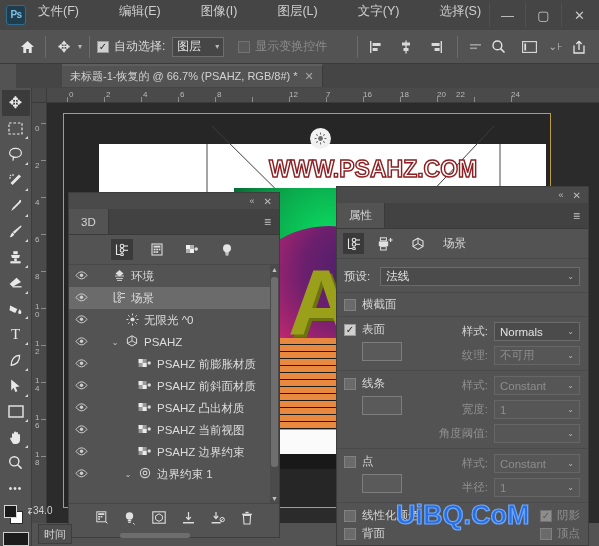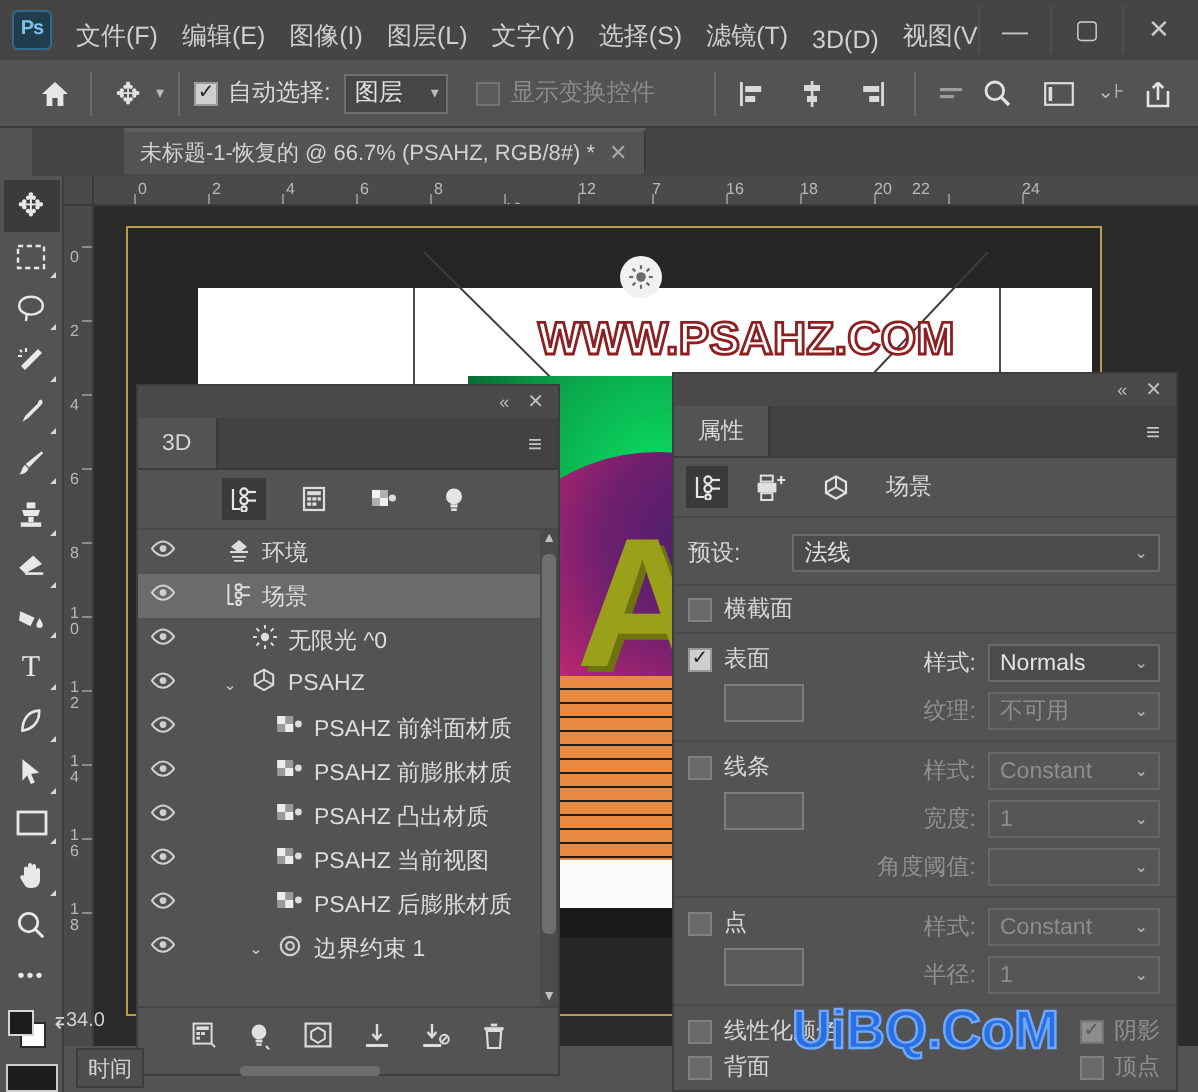--- a/index.html
+++ b/index.html
@@ -19,21 +19,21 @@
   .ps-logo {
     width: 20px; height: 20px; margin-left: 6px; margin-right: 6px;
     border: 1px solid #2e6d8f; border-radius: 3px;
     background: #1f3d4d; color: #7fc2e8;
     font-size: 10px; font-weight: bold; text-align: center; line-height: 18px;
     letter-spacing: -.5px;
   }
   .menu-item {
     color: #cfcfcf; font-size: 12.5px; padding: 3px 6px; white-space: nowrap;
   }
-  .menu-clip { overflow: hidden; flex: 1; display: flex; align-items: flex-end; height: 30px; }
+  .menu-clip { overflow: hidden; flex: 1; display: flex; align-items: flex-start; height: 30px; gap: 28px; }
   .wincontrols { display: flex; height: 30px; align-items: center; margin-right: 2px; }
   .wc {
     width: 36px; height: 24px; color: #c9c9c9; font-size: 13px;
     display: flex; align-items: center; justify-content: center;
     border-left: 1px solid #515151;
   }
 
   
   .optionsbar {
     position: absolute; left: 0; top: 30px; width: 599px; height: 34px;
@@ -653,36 +653,36 @@
               <circle cx="6.5" cy="4.3" r="1.7" fill="#cfcfcf"></circle>
             </svg></div>
           <div style="width: 26px;"></div>
           <div class="tw"></div>
           <div class="ticon"><svg width="14" height="11" viewBox="0 0 14 11">
               <rect x="0.6" y="1" width="8" height="8" fill="#9a9a9a"></rect>
               <rect x="0.6" y="1" width="4" height="4" fill="#ececec"></rect>
               <rect x="4.6" y="5" width="4" height="4" fill="#ececec"></rect>
               <circle cx="11.2" cy="5" r="1.7" fill="#dcdcdc"></circle>
             </svg></div>
-          <div class="tlabel">PSAHZ 前斜面材质</div>
+          <div class="tlabel">PSAHZ 前膨胀材质</div>
         </div>
         <div class="trow">
           <div class="eye"><svg width="13" height="9" viewBox="0 0 13 9">
               <path d="M6.5 0.8 C9.6 0.8 12 4.3 12 4.3 C12 4.3 9.6 7.9 6.5 7.9 C3.4 7.9 1 4.3 1 4.3 C1 4.3 3.4 0.8 6.5 0.8 Z" fill="none" stroke="#cfcfcf" stroke-width="1"></path>
               <circle cx="6.5" cy="4.3" r="1.7" fill="#cfcfcf"></circle>
             </svg></div>
           <div style="width: 26px;"></div>
           <div class="tw"></div>
           <div class="ticon"><svg width="14" height="11" viewBox="0 0 14 11">
               <rect x="0.6" y="1" width="8" height="8" fill="#9a9a9a"></rect>
               <rect x="0.6" y="1" width="4" height="4" fill="#ececec"></rect>
               <rect x="4.6" y="5" width="4" height="4" fill="#ececec"></rect>
               <circle cx="11.2" cy="5" r="1.7" fill="#dcdcdc"></circle>
             </svg></div>
-          <div class="tlabel">PSAHZ 前膨胀材质</div>
+          <div class="tlabel">PSAHZ 前斜面材质</div>
         </div>
         <div class="trow">
           <div class="eye"><svg width="13" height="9" viewBox="0 0 13 9">
               <path d="M6.5 0.8 C9.6 0.8 12 4.3 12 4.3 C12 4.3 9.6 7.9 6.5 7.9 C3.4 7.9 1 4.3 1 4.3 C1 4.3 3.4 0.8 6.5 0.8 Z" fill="none" stroke="#cfcfcf" stroke-width="1"></path>
               <circle cx="6.5" cy="4.3" r="1.7" fill="#cfcfcf"></circle>
             </svg></div>
           <div style="width: 26px;"></div>
           <div class="tw"></div>
           <div class="ticon"><svg width="14" height="11" viewBox="0 0 14 11">
               <rect x="0.6" y="1" width="8" height="8" fill="#9a9a9a"></rect>
@@ -713,21 +713,21 @@
               <circle cx="6.5" cy="4.3" r="1.7" fill="#cfcfcf"></circle>
             </svg></div>
           <div style="width: 26px;"></div>
           <div class="tw"></div>
           <div class="ticon"><svg width="14" height="11" viewBox="0 0 14 11">
               <rect x="0.6" y="1" width="8" height="8" fill="#9a9a9a"></rect>
               <rect x="0.6" y="1" width="4" height="4" fill="#ececec"></rect>
               <rect x="4.6" y="5" width="4" height="4" fill="#ececec"></rect>
               <circle cx="11.2" cy="5" r="1.7" fill="#dcdcdc"></circle>
             </svg></div>
-          <div class="tlabel">PSAHZ 后膨胀材质</div>
+          <div class="tlabel">PSAHZ 边界约束</div>
         </div>
         <div class="trow">
           <div class="eye"><svg width="13" height="9" viewBox="0 0 13 9">
               <path d="M6.5 0.8 C9.6 0.8 12 4.3 12 4.3 C12 4.3 9.6 7.9 6.5 7.9 C3.4 7.9 1 4.3 1 4.3 C1 4.3 3.4 0.8 6.5 0.8 Z" fill="none" stroke="#cfcfcf" stroke-width="1"></path>
               <circle cx="6.5" cy="4.3" r="1.7" fill="#cfcfcf"></circle>
             </svg></div>
           <div style="width: 26px;"></div>
           <div class="tw">⌄</div>
           <div class="ticon"><svg width="12" height="12" viewBox="0 0 12 12">
               <circle cx="6" cy="6" r="4.6" fill="none" stroke="#cfcfcf" stroke-width="1.1"></circle>
@@ -825,21 +825,21 @@
             <line x1="7" y1="1.2" x2="7" y2="6.6" stroke="#e0e0e0" stroke-width="1"></line>
             <line x1="7" y1="6.6" x2="2" y2="9.4" stroke="#e0e0e0" stroke-width="1"></line>
             <line x1="7" y1="6.6" x2="12" y2="9.4" stroke="#e0e0e0" stroke-width="1"></line>
           </svg>
       </div>
       <div class="prop-scene">场景</div>
     </div>
 
     <div class="prow" style="padding-top:8px">
       <div class="plabel">预设:</div>
-      <div class="psel" style="flex:1;margin-left:20px">
+      <div class="psel" style="flex:1;margin-left:4px">
         <span>法线</span>
         <span class="caret">⌄</span>
       </div>
     </div>
     <div class="hrline"></div>
 
     <div class="prow" style="padding-top:3px;padding-bottom:3px">
       <div class="chk off"></div>
       <div class="plabel">横截面</div>
     </div>

